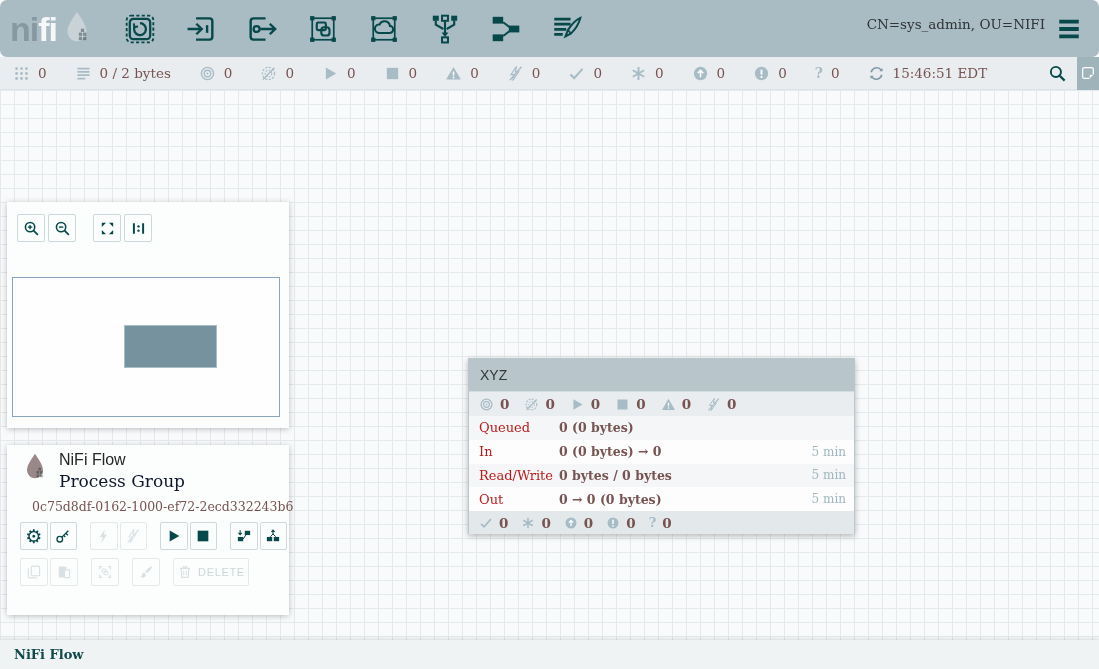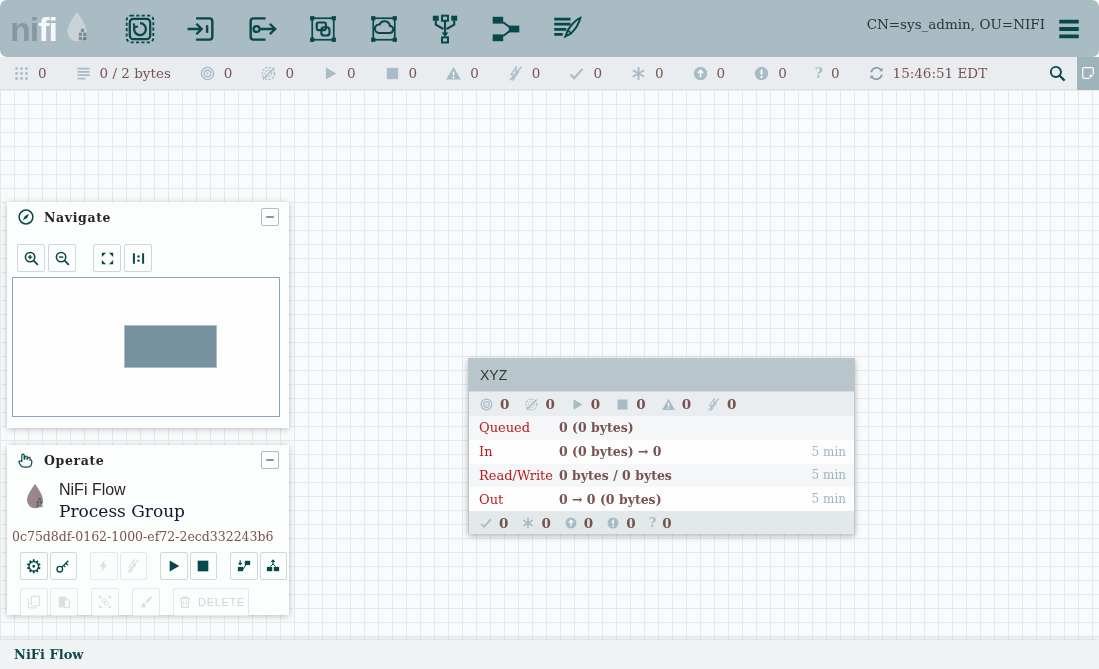--- a/index.html
+++ b/index.html
@@ -57,21 +57,21 @@
   .sqbtn svg { width:17px; height:17px; }
   .btn-gap { width:11px; flex:none; }
   #birdseye { position:absolute; left:5px; top:75px; width:268px; height:140px; background:#fefefe; border:1px solid #88a5bc; cursor:pointer; }
   #birdseye-rect { position:absolute; left:111px; top:47px; width:93px; height:43px; background:#76929f; border:1px solid #a9bfc8; }
 
   #operate-panel { left:7px; top:355px; width:282px; height:170px; }
   #op-flow { display:flex; align-items:flex-start; gap:9px; padding:6px 0 0 13px; }
   #op-flow svg { width:30px; height:34px; }
   #op-flow-name { font-size:16px; color:#262626; line-height:18px; }
   #op-flow-type { font-size:17px; color:#0f172a; margin-top:2px; }
-  #op-flow-id { font-family:"DejaVu Serif", serif; font-size:12.5px; color:#775351; padding:8px 0 0 5px; white-space:nowrap; }
+  #op-flow-id { font-family:"DejaVu Serif", serif; font-size:12.5px; color:#775351; padding:8px 0 0 25px; white-space:nowrap; }
   .op-row { display:flex; align-items:center; padding-left:13px; margin-top:8px; }
   .opbtn { width:28px; height:28px; background:#fcfdfd; border:1px solid #ccd8db; border-radius:2px; display:flex; align-items:center; justify-content:center; color:#07484a; cursor:pointer; margin-right:2px; }
   .opbtn svg { width:16px; height:16px; }
   .opbtn .glyph { font-size:19px; line-height:19px; }
   .opbtn.disabled { border-color:#e3e9eb; color:#d9e1e4; }
   #delete-btn { width:76px; gap:5px; }
   #delete-btn .del-label { font-size:11px; letter-spacing:.06em; color:#ccd6da; }
 
   
   #pg { position:absolute; left:468px; top:268px; width:387px; height:176px; background:#fdfdfe; border:1px solid #b9c6cc; box-shadow:0 2px 6px rgba(0,0,0,.28); cursor:pointer; }
@@ -466,31 +466,20 @@
           <svg>
             <use href="#i-note"></use>
           </svg>
         </div>
     </div>
   </div>
 
   <div id="canvas">
 
     <div class="panel" id="navigate-panel">
-      <div class="panel-header">
-        <span class="ph-icon"><svg>
-              <use href="#i-compass"></use>
-            </svg></span>
-        <span class="panel-title">Navigate</span>
-        <span class="collapse-btn">
-            <svg>
-              <use href="#i-minus"></use>
-            </svg>
-          </span>
-      </div>
       <div id="nav-buttons">
         <span class="sqbtn">
             <svg>
               <use href="#i-magplus"></use>
             </svg>
           </span>
         <span class="sqbtn">
             <svg>
               <use href="#i-magminus"></use>
             </svg>
@@ -506,31 +495,20 @@
               <use href="#i-one2one"></use>
             </svg>
           </span>
       </div>
       <div id="birdseye">
         <div id="birdseye-rect"></div>
       </div>
     </div>
 
     <div class="panel" id="operate-panel">
-      <div class="panel-header">
-        <span class="ph-icon"><svg>
-              <use href="#i-hand"></use>
-            </svg></span>
-        <span class="panel-title">Operate</span>
-        <span class="collapse-btn">
-            <svg>
-              <use href="#i-minus"></use>
-            </svg>
-          </span>
-      </div>
       <div id="op-flow">
         <svg style="color:#9a8888">
             <use href="#i-droplet"></use>
           </svg>
         <div>
           <div id="op-flow-name">NiFi Flow</div>
           <div id="op-flow-type" class="slab">Process Group</div>
         </div>
       </div>
       <div id="op-flow-id">0c75d8df-0162-1000-ef72-2ecd332243b6</div>

